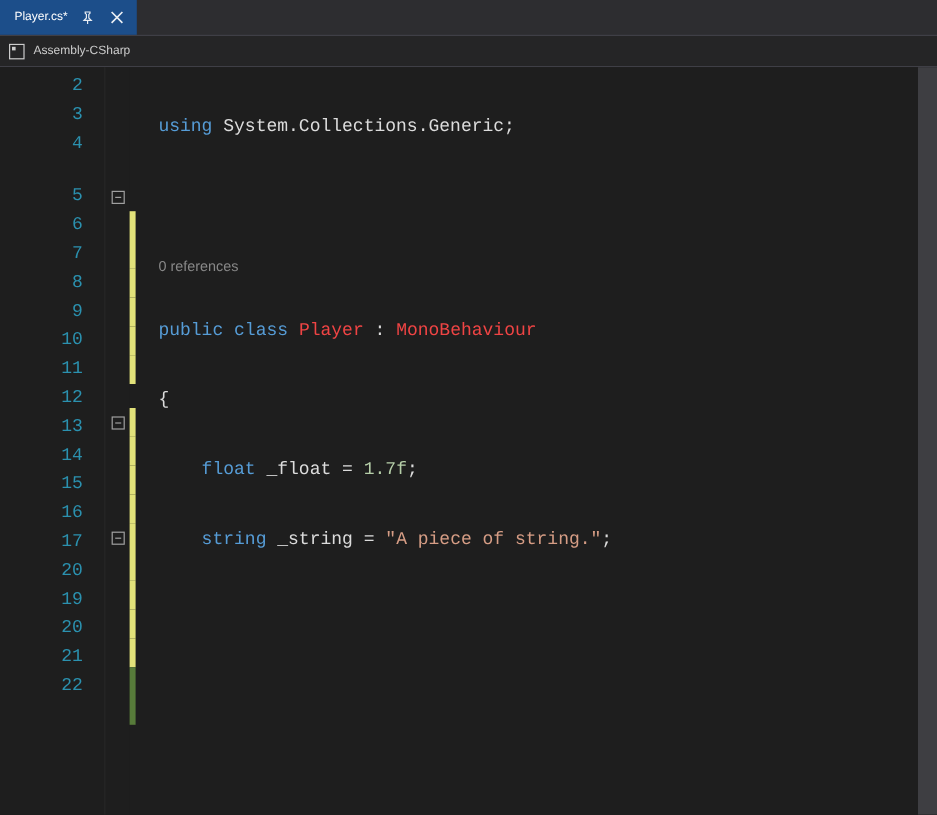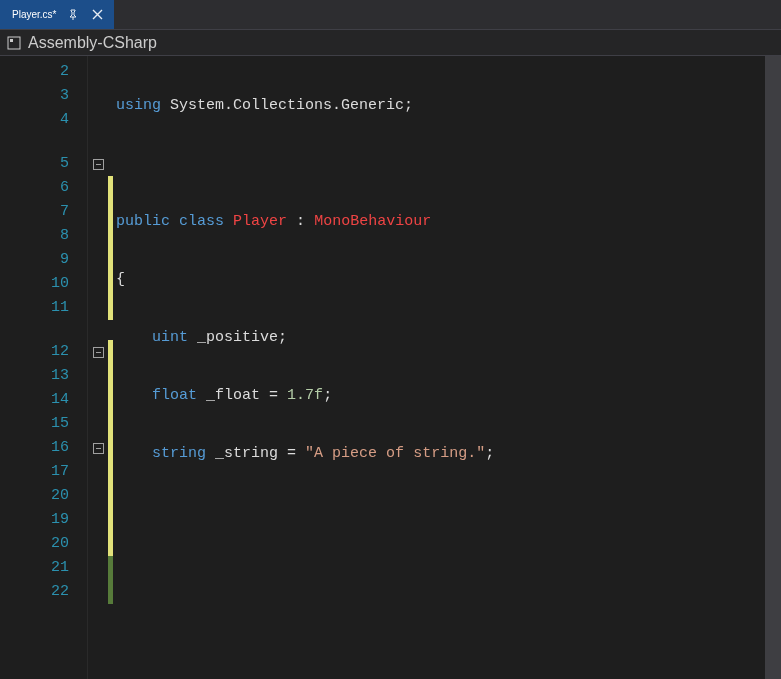--- a/index.html
+++ b/index.html
@@ -39,21 +39,21 @@
   }
   .tab .close-icon svg, .tab .pin-icon svg { stroke: #fff; }
   .context-bar {
     background: #252526;
     height: 26px;
     display: flex;
     align-items: center;
     padding-left: 6px;
     color: #cccccc;
     font-family: "Segoe UI", sans-serif;
-    font-size: 16px;
+    font-size: 10px;
     border-bottom: 1px solid #3f3f46;
     gap: 6px;
   }
   .context-bar .ns-icon {
     width: 16px; height: 16px;
     display: inline-flex; align-items:center; justify-content:center;
   }
   .editor {
     display: flex;
     height: calc(100% - 56px);
@@ -101,21 +101,21 @@
     padding-top: 4px;
   }
   .change-bar .c {
     height: 24px;
   }
   .change-bar .mod { background: #e2e27a; width:5px; }
   .change-bar .saved { background: #577b3a; width:5px; }
   .code {
     flex: 1;
     padding-top: 4px;
-    padding-left: 2px;
+    padding-left: 18px;
     white-space: pre;
     position: relative;
   }
   .code .row {
     height: 24px;
     line-height: 24px;
     position: relative;
   }
   .codelens {
     position: absolute;
@@ -171,21 +171,21 @@
     <div class="ln">2</div>
     <div class="ln">3</div>
     <div class="ln">4</div>
     <div class="ln" style="margin-top:20px">5</div>
     <div class="ln">6</div>
     <div class="ln">7</div>
     <div class="ln">8</div>
     <div class="ln">9</div>
     <div class="ln">10</div>
     <div class="ln">11</div>
-    <div class="ln" style="margin-top:20px">12</div>
+    <div class="ln" style="">12</div>
     <div class="ln">13</div>
     <div class="ln">14</div>
     <div class="ln">15</div>
     <div class="ln">16</div>
     <div class="ln">17</div>
     <div class="ln">20</div>
     <div class="ln">19</div>
     <div class="ln">20</div>
     <div class="ln">21</div>
     <div class="ln">22</div>
@@ -241,23 +241,23 @@
     <div class="c mod"></div>
     <div class="c mod"></div>
     <div class="c mod"></div>
     <div class="c saved"></div>
     <div class="c saved"></div>
   </div>
 
   <div class="code">
     <div class="row"><span class="tok-kw">using</span> <span class="tok-id">System.Collections.Generic</span><span class="tok-punct">;</span></div>
     <div class="row"></div>
+    <div class="row" style="height:20px"><span class="codelens" style="left:0px;top:0">0 references</span></div>
     <div class="row"><span class="tok-kw">public</span> <span class="tok-kw">class</span> <span class="tok-type">Player</span> <span class="tok-punct">:</span> <span class="tok-type">MonoBehaviour</span></div>
     <div class="row"><span class="tok-punct">{</span></div>
-    <div class="row">    <span class="tok-kw">uint</span> <span class="tok-id">_positive</span><span class="tok-punct">;</span></div>
     <div class="row">    <span class="tok-kw">float</span> <span class="tok-id">_float</span> <span class="tok-punct">=</span> <span class="tok-num">1.7f</span><span class="tok-punct">;</span></div>
     <div class="row">    <span class="tok-kw">string</span> <span class="tok-id">_string</span> <span class="tok-punct">=</span> <span class="tok-str">"A piece of string."</span><span class="tok-punct">;</span></div>
     <div class="row"></div>
     
     
     
     
     
     
     

